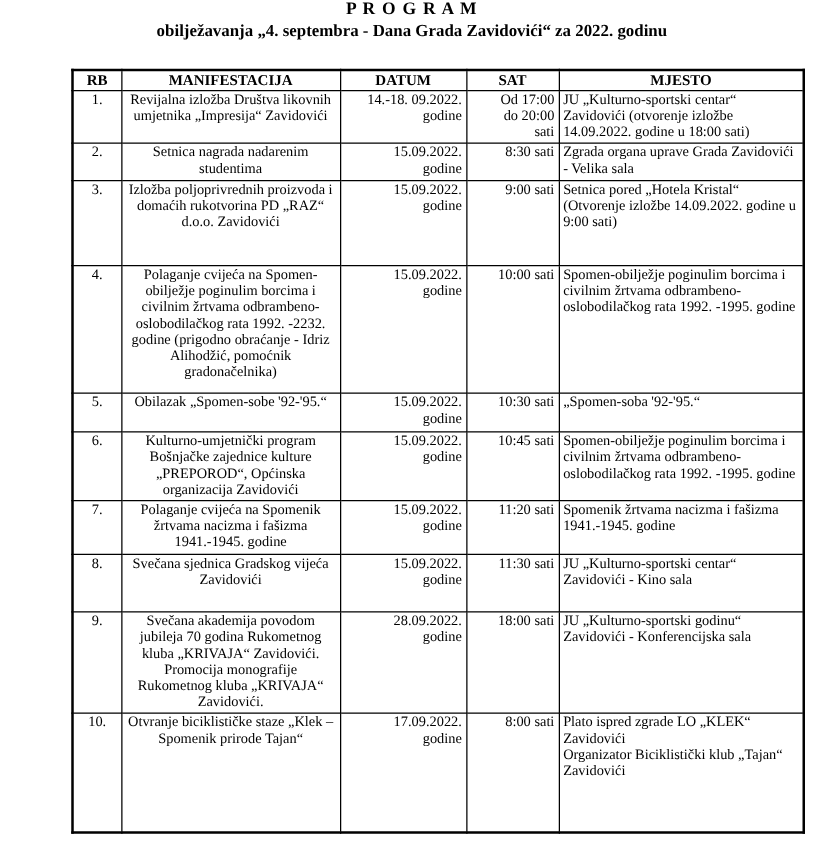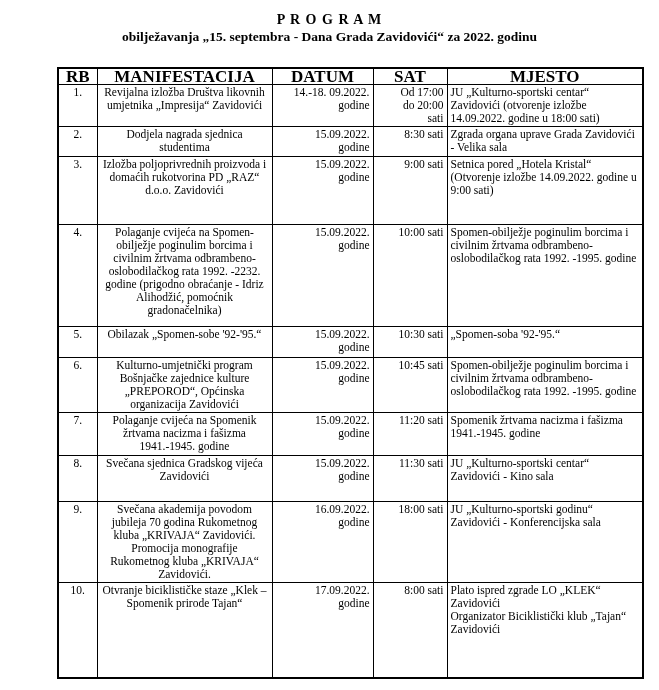--- a/index.html
+++ b/index.html
@@ -12,21 +12,21 @@
     height: 690px;
     color: #000000;
     font-family: "Liberation Serif", serif;
     overflow: hidden;
   }
   .doc-title {
     text-align: center;
     font-weight: bold;
     font-size: 14px;
     line-height: 16px;
-    padding-top: 12px;
+    padding-top: 0;
     letter-spacing: 1px;
   }
   .doc-subtitle {
     text-align: center;
     font-weight: bold;
     font-size: 13.5px;
     line-height: 16px;
     margin-top: 1px;
   }
   table.program {
@@ -40,39 +40,39 @@
   table.program td {
     border: 1px solid #000;
     vertical-align: top;
     padding: 1px 3px;
     font-size: 11.5px;
     line-height: 13px;
     white-space: pre-line;
     overflow: hidden;
   }
   table.program th {
-    font-size: 17px;
+    font-size: 12px;
     line-height: 13px;
     font-weight: bold;
     text-align: center;
     padding: 1px 2px;
     white-space: normal;
   }
   .c-rb  { text-align: center; }
   .c-dat { text-align: right; }
   .c-sat { text-align: right; }
   .c-man { text-align: center; }
   .c-mje { text-align: left; }
 </style>
 </head>
 <body>
 
 <div>
   <div class="doc-title">P R O G R A M</div>
-  <div class="doc-subtitle">obilježavanja „15. septembra - Dana Grada Zavidovići“ za 2022. godinu</div>
+  <div class="doc-subtitle">obilježavanja „4. septembra - Dana Grada Zavidovići“ za 2022. godinu</div>
 
   <table class="program">
     <colgroup>
       <col style="width:39px">
       <col style="width:175px">
       <col style="width:101px">
       <col style="width:74px">
       <col style="width:196px">
     </colgroup>
     <thead>
@@ -90,21 +90,21 @@
         <td class="c-man">Revijalna izložba Društva likovnih umjetnika „Impresija“ Zavidovići</td>
         <td class="c-dat">14.-18. 09.2022.
 godine</td>
         <td class="c-sat">Od 17:00
 do 20:00
 sati</td>
         <td class="c-mje">JU „Kulturno-sportski centar“ Zavidovići (otvorenje izložbe 14.09.2022. godine u 18:00 sati)</td>
       </tr>
       <tr style="height:30px">
         <td class="c-rb">2.</td>
-        <td class="c-man">Dodjela nagrada sjednica studentima</td>
+        <td class="c-man">Setnica nagrada nadarenim studentima</td>
         <td class="c-dat">15.09.2022.
 godine</td>
         <td class="c-sat">8:30 sati</td>
         <td class="c-mje">Zgrada organa uprave Grada Zavidovići - Velika sala</td>
       </tr>
       <tr style="height:68px">
         <td class="c-rb">3.</td>
         <td class="c-man">Izložba poljoprivrednih proizvoda i domaćih rukotvorina PD „RAZ“ d.o.o. Zavidovići</td>
         <td class="c-dat">15.09.2022.
 godine</td>
@@ -147,21 +147,21 @@
         <td class="c-rb">8.</td>
         <td class="c-man">Svečana sjednica Gradskog vijeća Zavidovići</td>
         <td class="c-dat">15.09.2022.
 godine</td>
         <td class="c-sat">11:30 sati</td>
         <td class="c-mje">JU „Kulturno-sportski centar“ Zavidovići - Kino sala</td>
       </tr>
       <tr style="height:79px">
         <td class="c-rb">9.</td>
         <td class="c-man">Svečana akademija povodom jubileja 70 godina Rukometnog kluba „KRIVAJA“ Zavidovići. Promocija monografije Rukometnog kluba „KRIVAJA“ Zavidovići.</td>
-        <td class="c-dat">16.09.2022.
+        <td class="c-dat">28.09.2022.
 godine</td>
         <td class="c-sat">18:00 sati</td>
         <td class="c-mje">JU „Kulturno-sportski godinu“ Zavidovići - Konferencijska sala</td>
       </tr>
       <tr style="height:95px">
         <td class="c-rb">10.</td>
         <td class="c-man">Otvranje biciklističke staze „Klek – Spomenik prirode Tajan“</td>
         <td class="c-dat">17.09.2022.
 godine</td>
         <td class="c-sat">8:00 sati</td>

